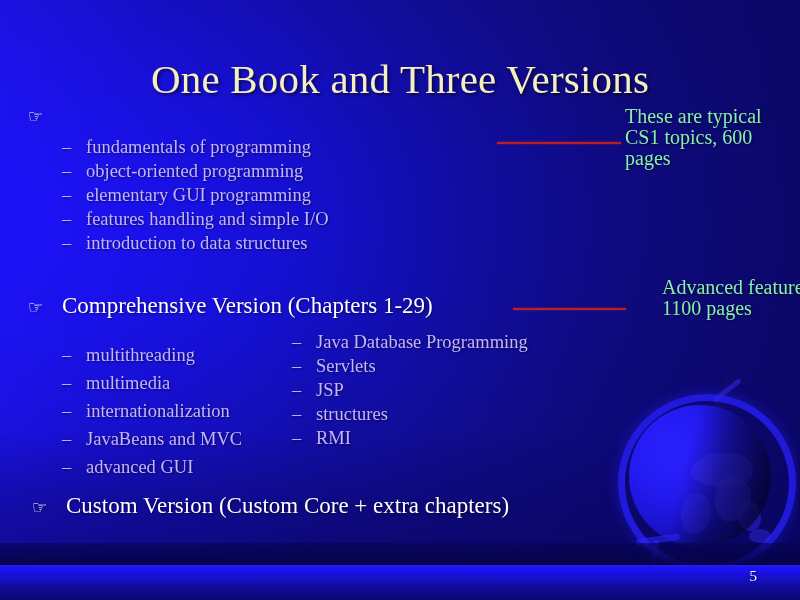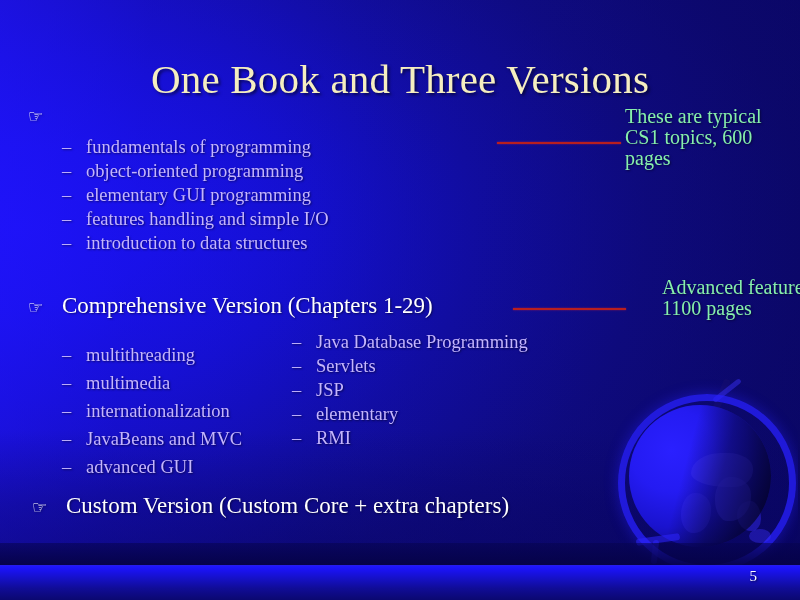--- a/index.html
+++ b/index.html
@@ -295,21 +295,21 @@
       <div class="subrow">
         <span class="dash">–</span><span>Java Database Programming</span>
       </div>
       <div class="subrow">
         <span class="dash">–</span><span>Servlets</span>
       </div>
       <div class="subrow">
         <span class="dash">–</span><span>JSP</span>
       </div>
       <div class="subrow">
-        <span class="dash">–</span><span>elementary</span>
+        <span class="dash">–</span><span>structures</span>
       </div>
       <div class="subrow">
         <span class="dash">–</span><span>RMI</span>
       </div>
     </div>
 
     <div class="lvl1" style="left:32px; top:492px;">
       <span class="marker">☞</span>
       <span>Custom Version (Custom Core + extra chapters)</span>
     </div>

